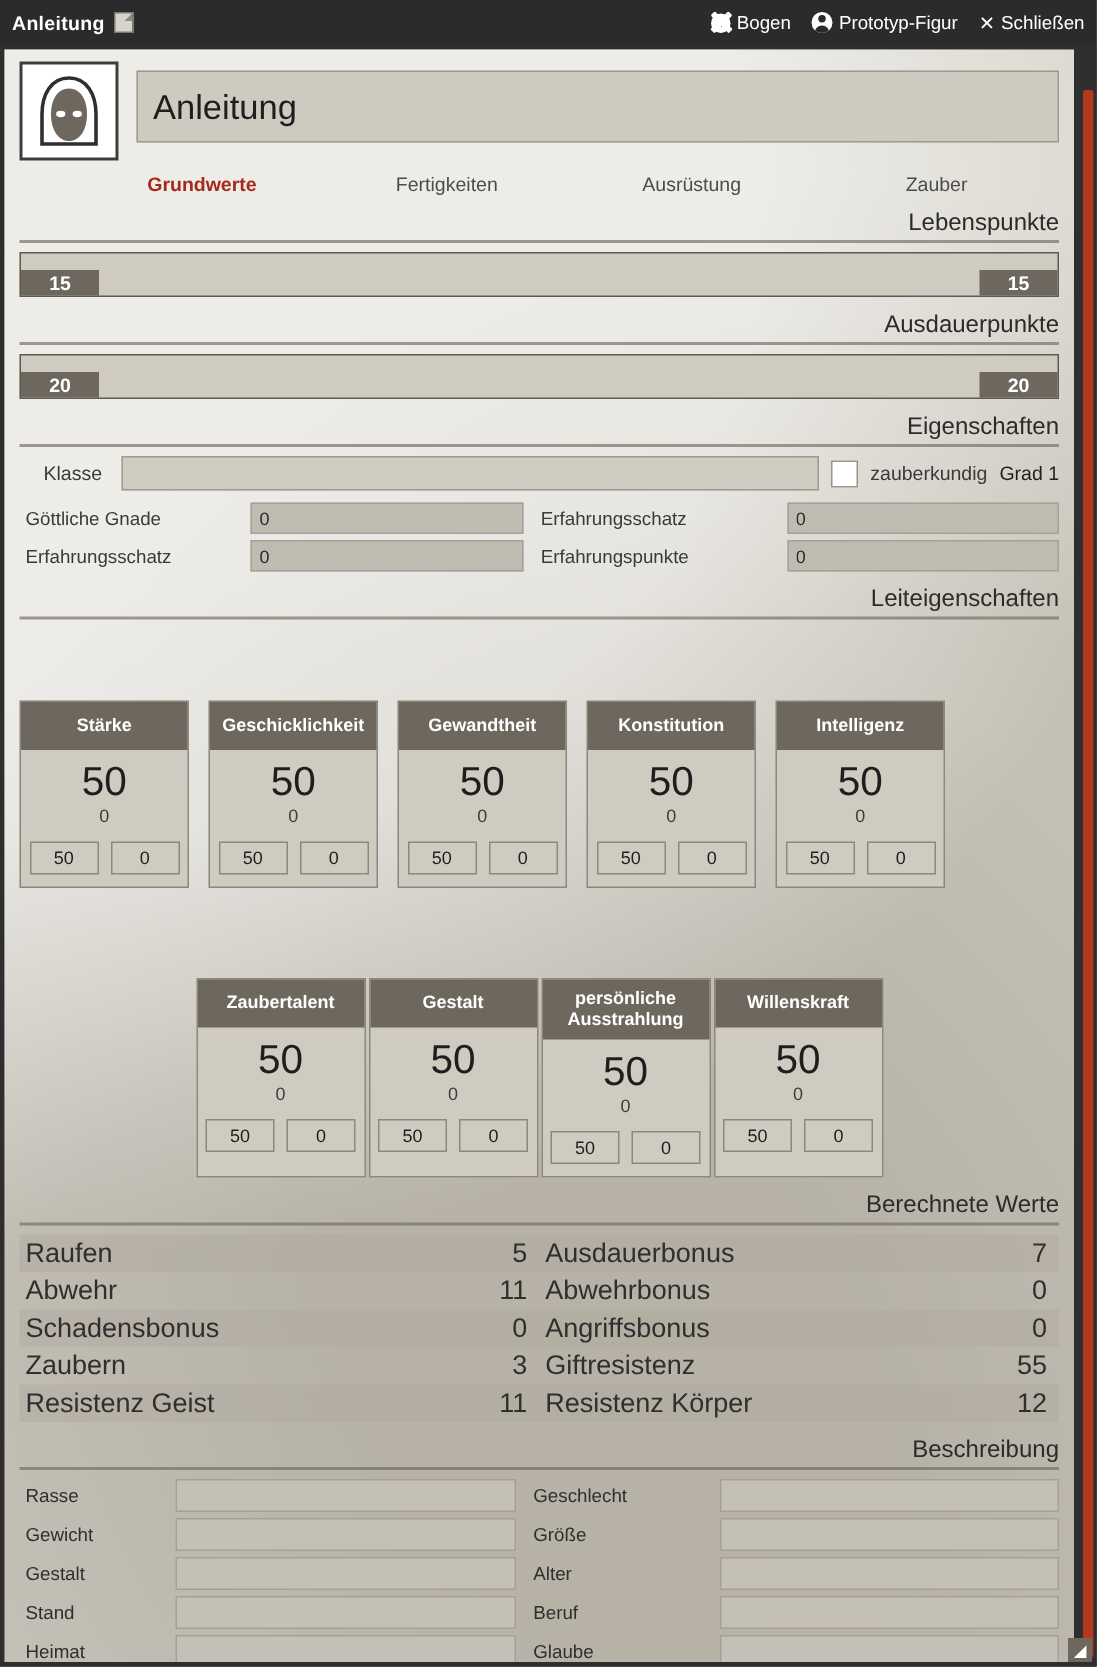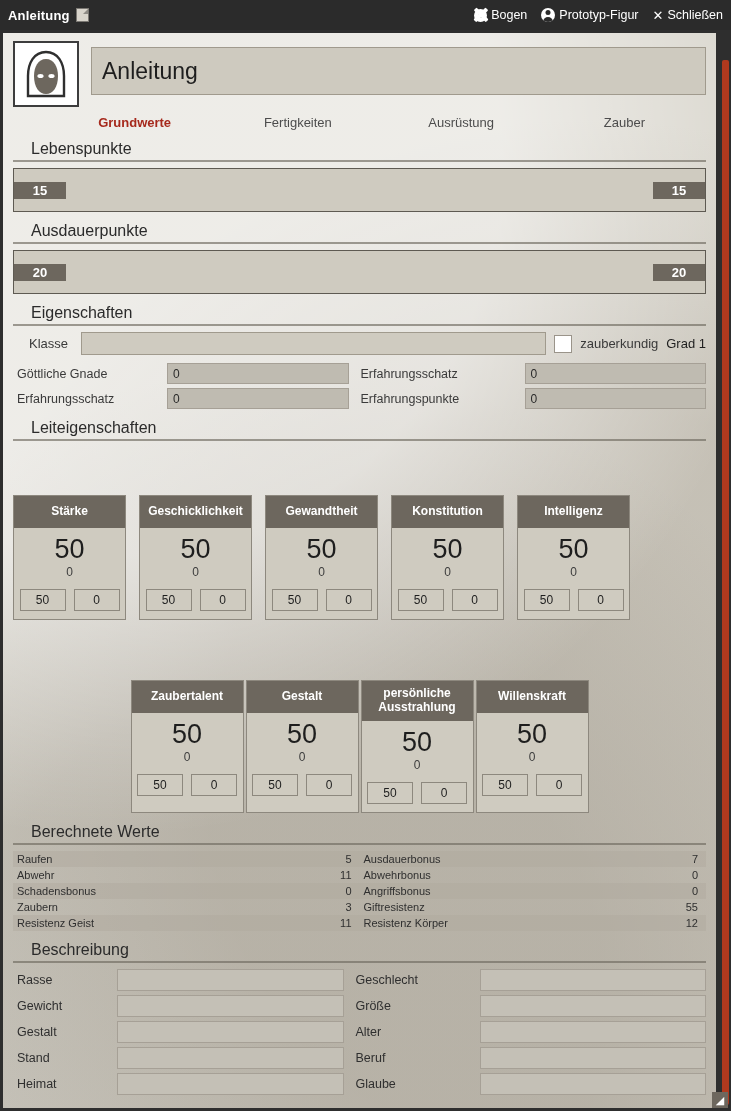--- a/index.html
+++ b/index.html
@@ -138,33 +138,34 @@
     flex: 1;
     text-align: center;
     color: #4c4c4c;
     cursor: pointer;
   }
   .tab.active { color: #a6291c; font-weight: bold; }
   
   .section-head {
     font-size: 16px;
     color: #2b2b2b;
-    margin: 10px 0 2px 18px;
+    margin: 10px 0 2px 2px;
+    text-align: right;
   }
   .rule {
     height: 2px;
     background: #6f6a60;
     opacity: .65;
     margin-bottom: 6px;
   }
   
   .track {
     display: flex;
-    align-items: center;
-    height: 44px;
+    align-items: flex-end;
+    height: 30px;
     border: 1px solid #5e5a52;
     background: #cfcbc0;
   }
   .track .cap {
     width: 52px;
     background: #6d675e;
     color: #ffffff;
     font-weight: bold;
     font-size: 13px;
     display: flex; align-items: center; justify-content: center;
@@ -278,21 +279,21 @@
     font-size: 12px;
     outline: none;
     color: #1e1e1e;
     font-family: "Liberation Sans", sans-serif;
   }
   
   .calc-grid {
     display: grid;
     grid-template-columns: 1fr 1fr;
     column-gap: 0px;
-    font-size: 11px;
+    font-size: 18px;
   }
   .calc-item {
     display: flex; justify-content: space-between;
     padding: 2px 8px 2px 4px;
     color: #2f2f2f;
   }
   .calc-item.alt { background: rgba(175,169,157,.45); }
   
   .desc-grid {
     display: grid;

